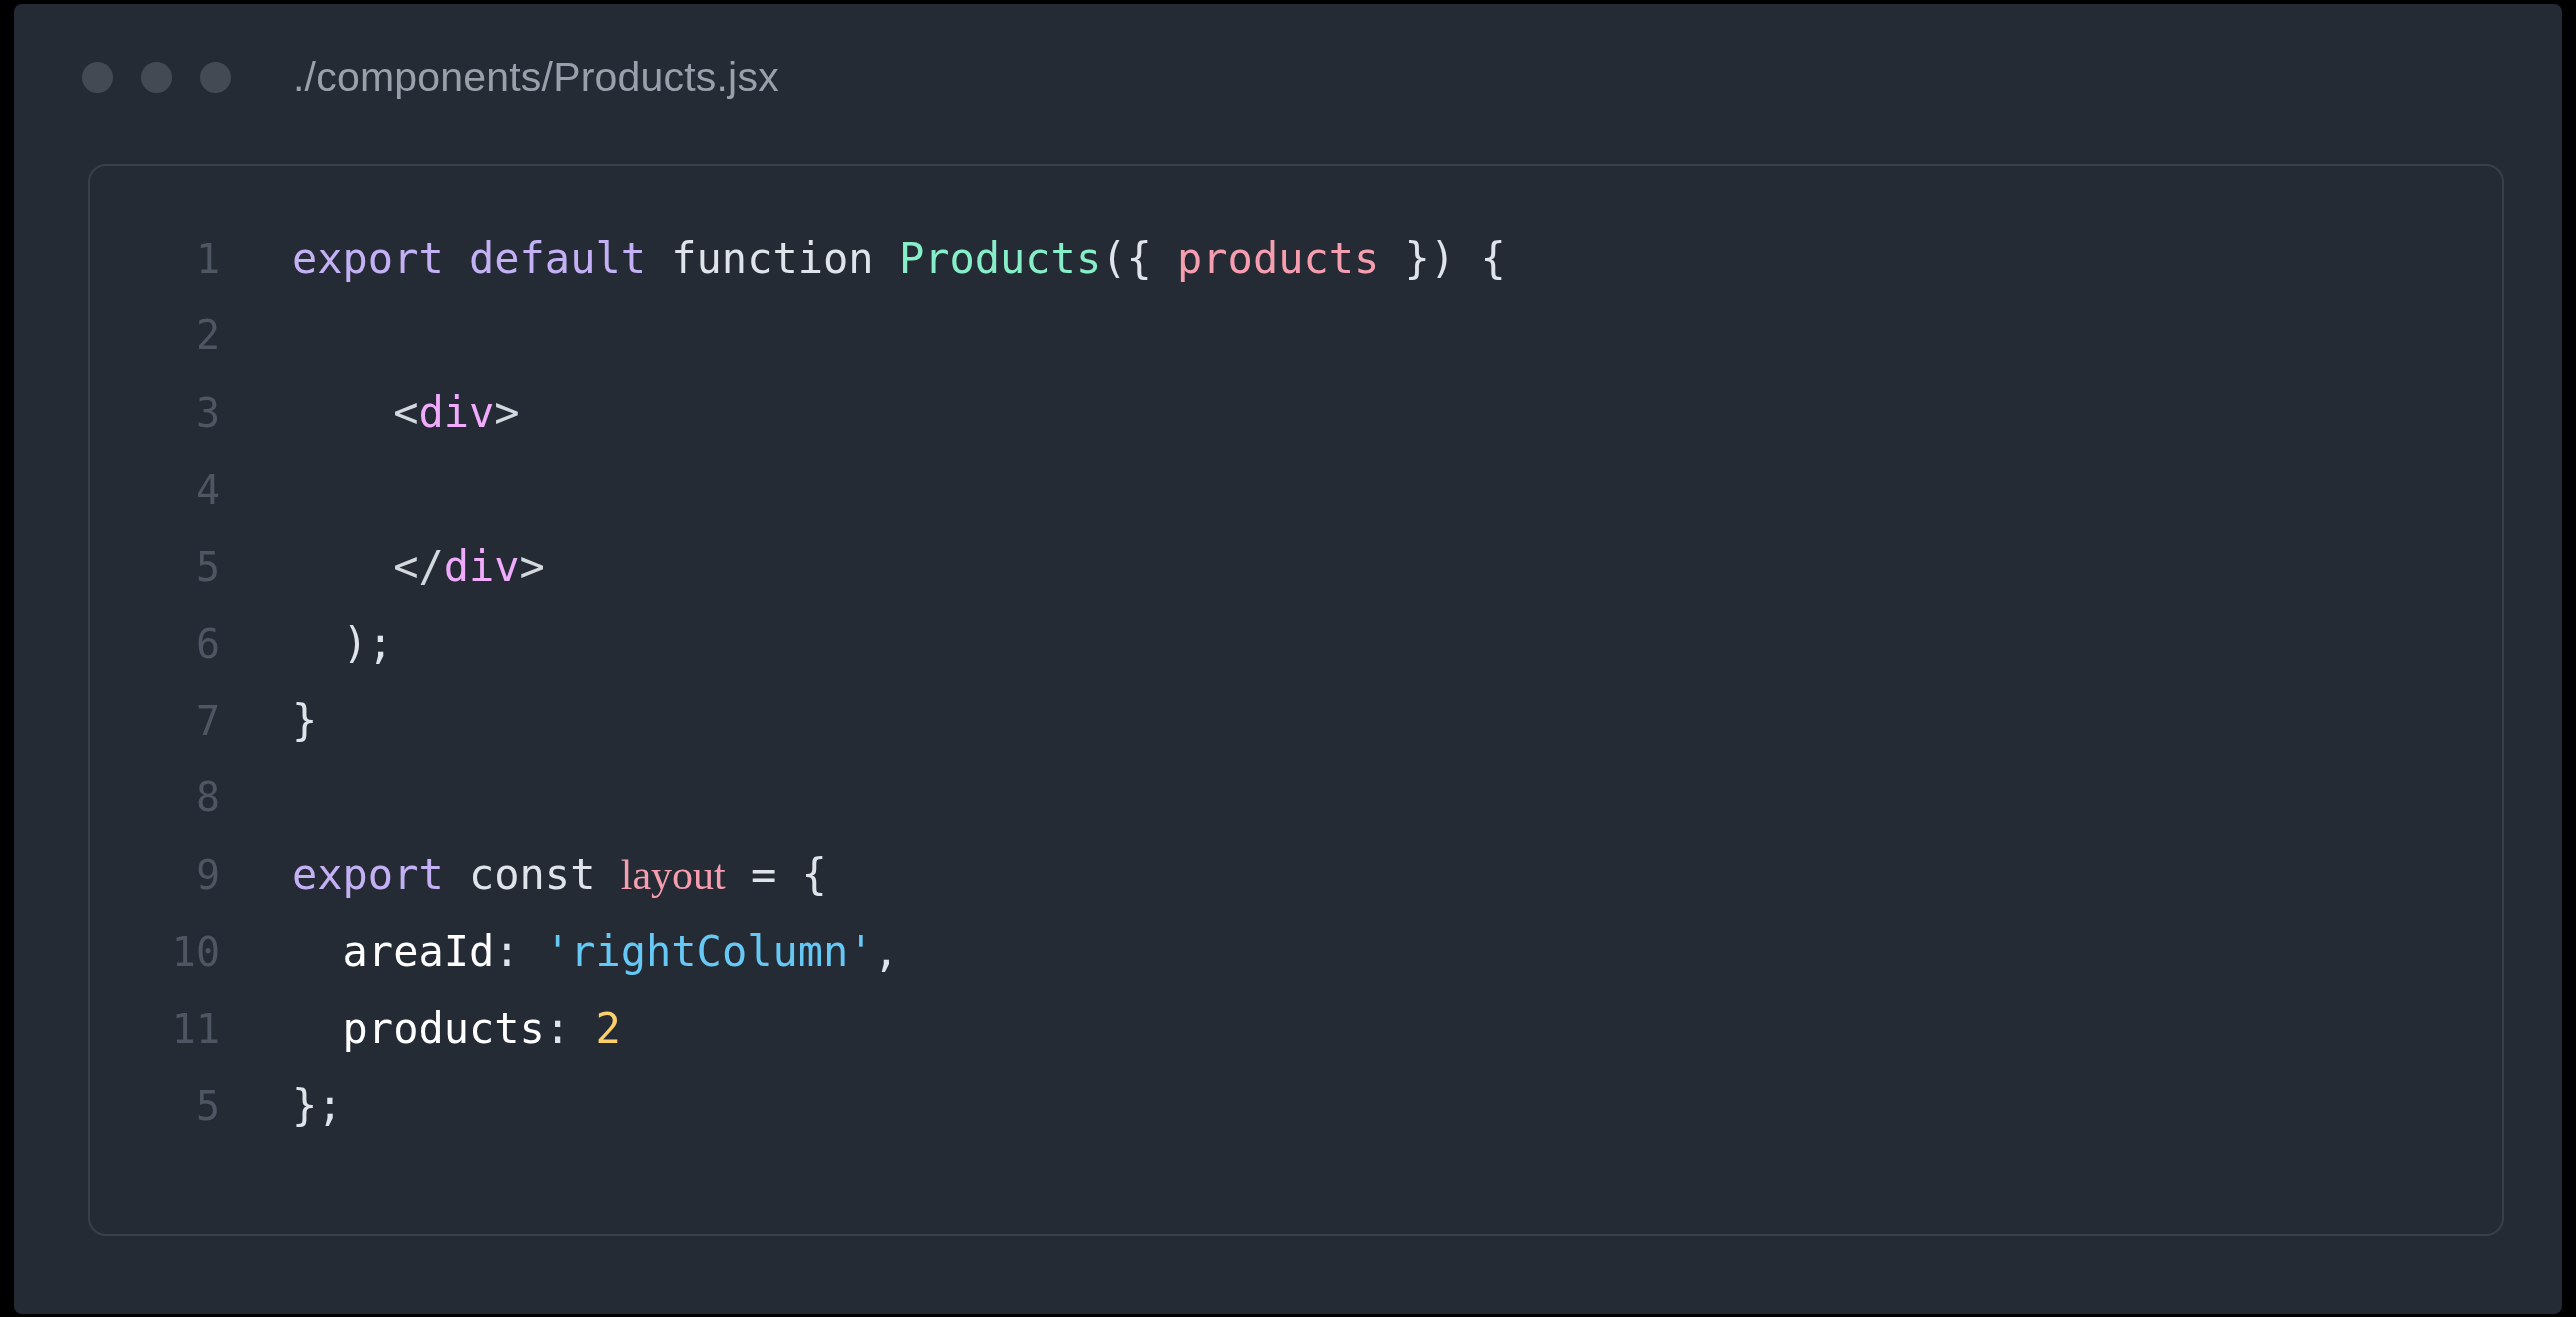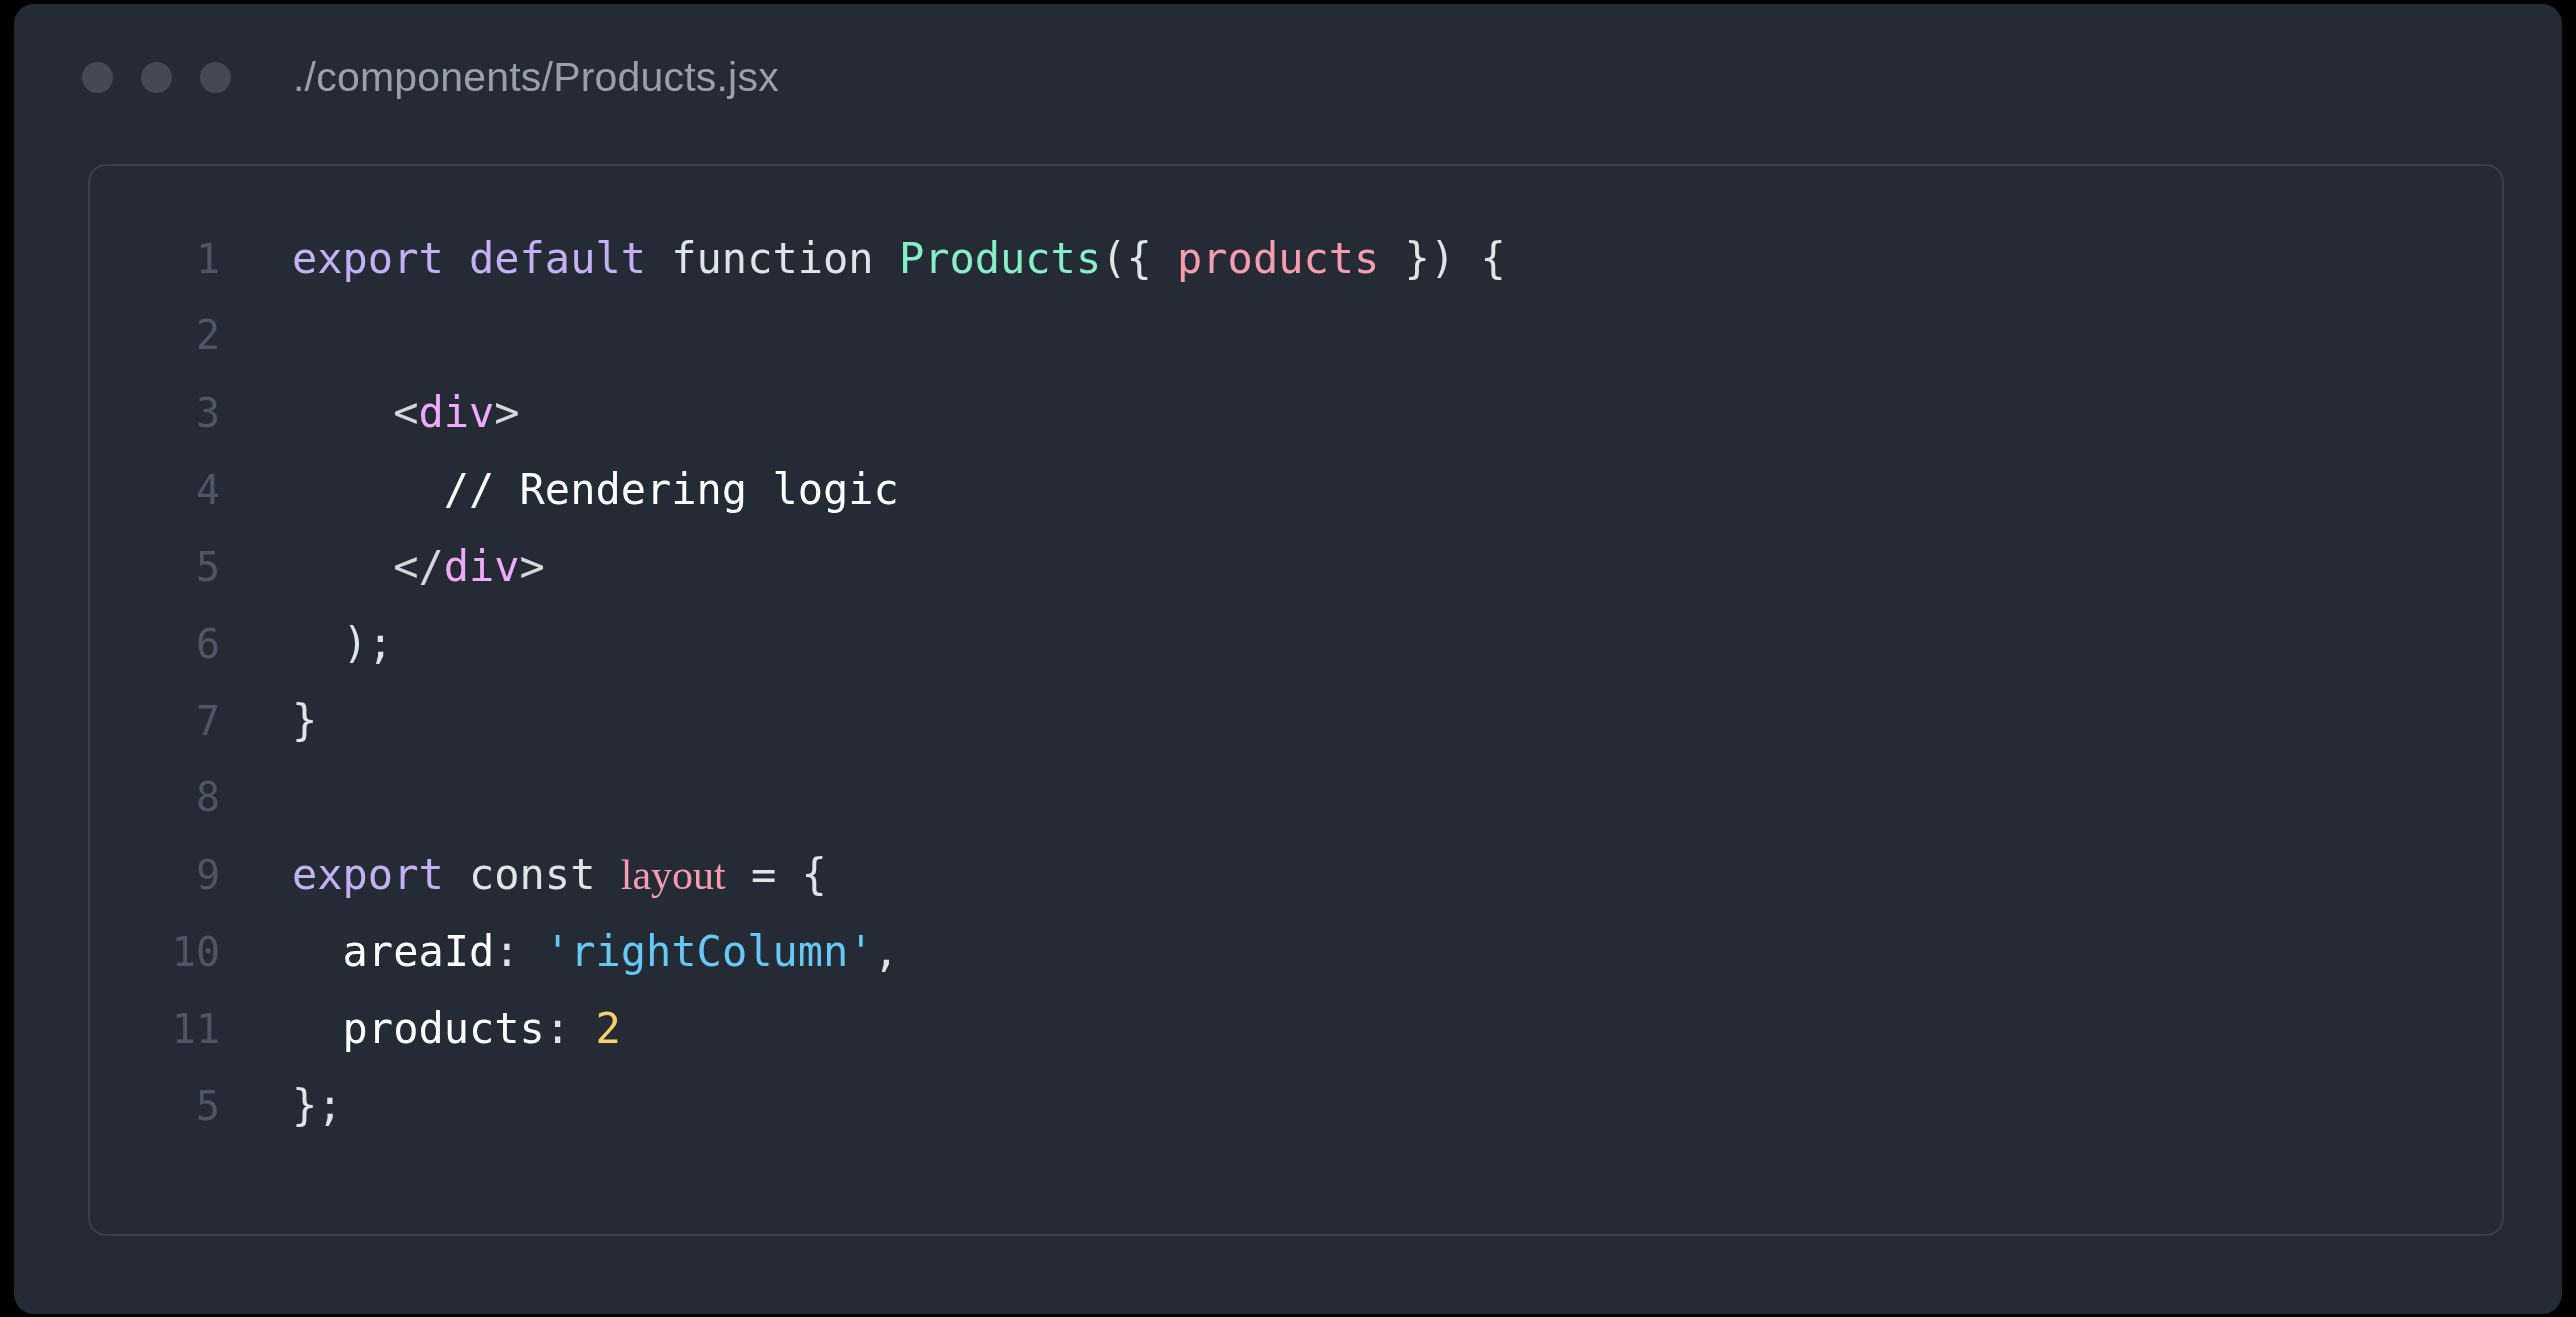--- a/index.html
+++ b/index.html
@@ -15,21 +15,21 @@
   }
 
   
   .window {
     position: absolute;
     left: 14px;
     top: 4px;
     width: 2548px;
     height: 1310px;
     background: #252b34;
-    border-radius: 20px;
+    border-radius: 8px;
     box-sizing: border-box;
     overflow: hidden;
   }
 
   
   .titlebar {
     position: absolute;
     left: 0;
     top: 0;
     width: 100%;
@@ -129,21 +129,21 @@
       <span class="dot"></span>
     </div>
     <div class="title-text">./components/Products.jsx</div>
   </div>
 
   <div class="code-card">
     <div class="code" id="code-body">
         <div class="line"><span class="ln">1</span><span class="src"><span class="t-keyword">export default </span><span class="t-plain">function </span><span class="t-func">Products</span><span class="t-punct">({ </span><span class="t-param">products</span><span class="t-punct"> }) {</span></span></div>
         <div class="line"><span class="ln">2</span></div>
         <div class="line"><span class="ln">3</span><span class="src"><span class="t-plain">    </span><span class="t-bracket">&lt;</span><span class="t-tag">div</span><span class="t-bracket">&gt;</span></span></div>
-        <div class="line"><span class="ln">4</span><span class="src"><span class="t-plain">      </span><span class="t-comment">// Rendering logic</span></span></div>
+        <div class="line"><span class="ln">4</span><span class="src"><span class="t-plain">      </span></span></div>
         <div class="line"><span class="ln">5</span><span class="src"><span class="t-plain">    </span><span class="t-bracket">&lt;/</span><span class="t-tag">div</span><span class="t-bracket">&gt;</span></span></div>
         <div class="line"><span class="ln">6</span><span class="src"><span class="t-punct">  );</span></span></div>
         <div class="line"><span class="ln">7</span><span class="src"><span class="t-punct">}</span></span></div>
         <div class="line"><span class="ln">8</span><span class="src"></span></div>
         <div class="line"><span class="ln">9</span><span class="src"><span class="t-keyword">export </span><span class="t-plain">const </span><span class="t-var">layout</span><span class="t-punct"> = {</span></span></div>
         <div class="line"><span class="ln">10</span><span class="src"><span class="t-plain">  </span><span class="t-prop">areaId</span><span class="t-punct">: </span><span class="t-string">'rightColumn'</span><span class="t-punct">,</span></span></div>
         <div class="line"><span class="ln">11</span><span class="src"><span class="t-plain">  </span><span class="t-prop">products</span><span class="t-punct">: </span><span class="t-number">2</span></span></div>
         <div class="line"><span class="ln">5</span><span class="src"><span class="t-punct">};</span></span></div>
       </div>
   </div>

